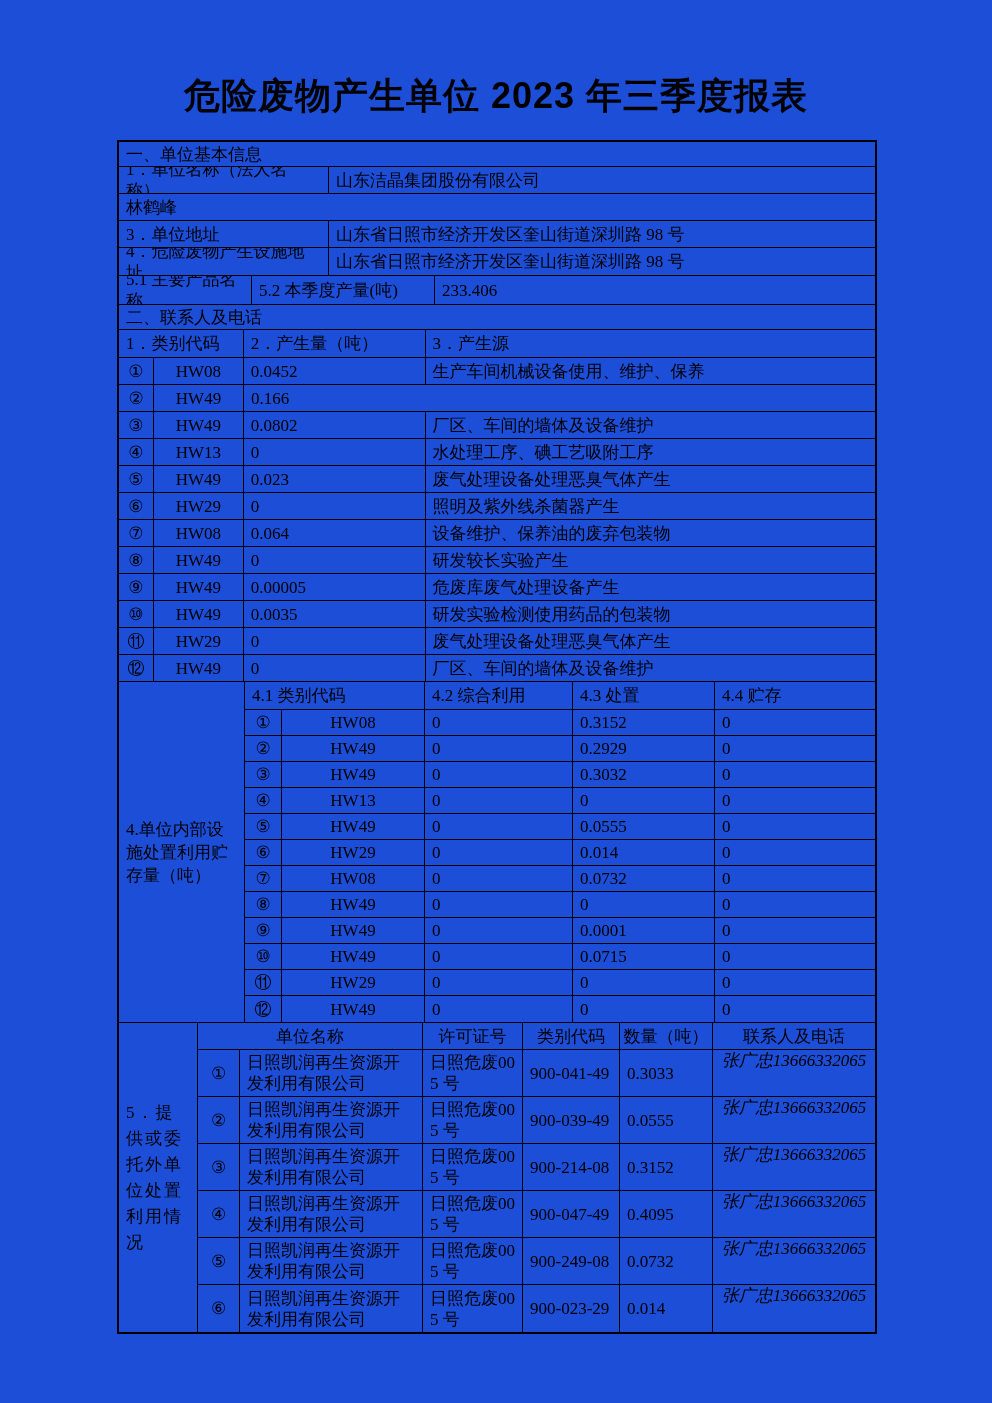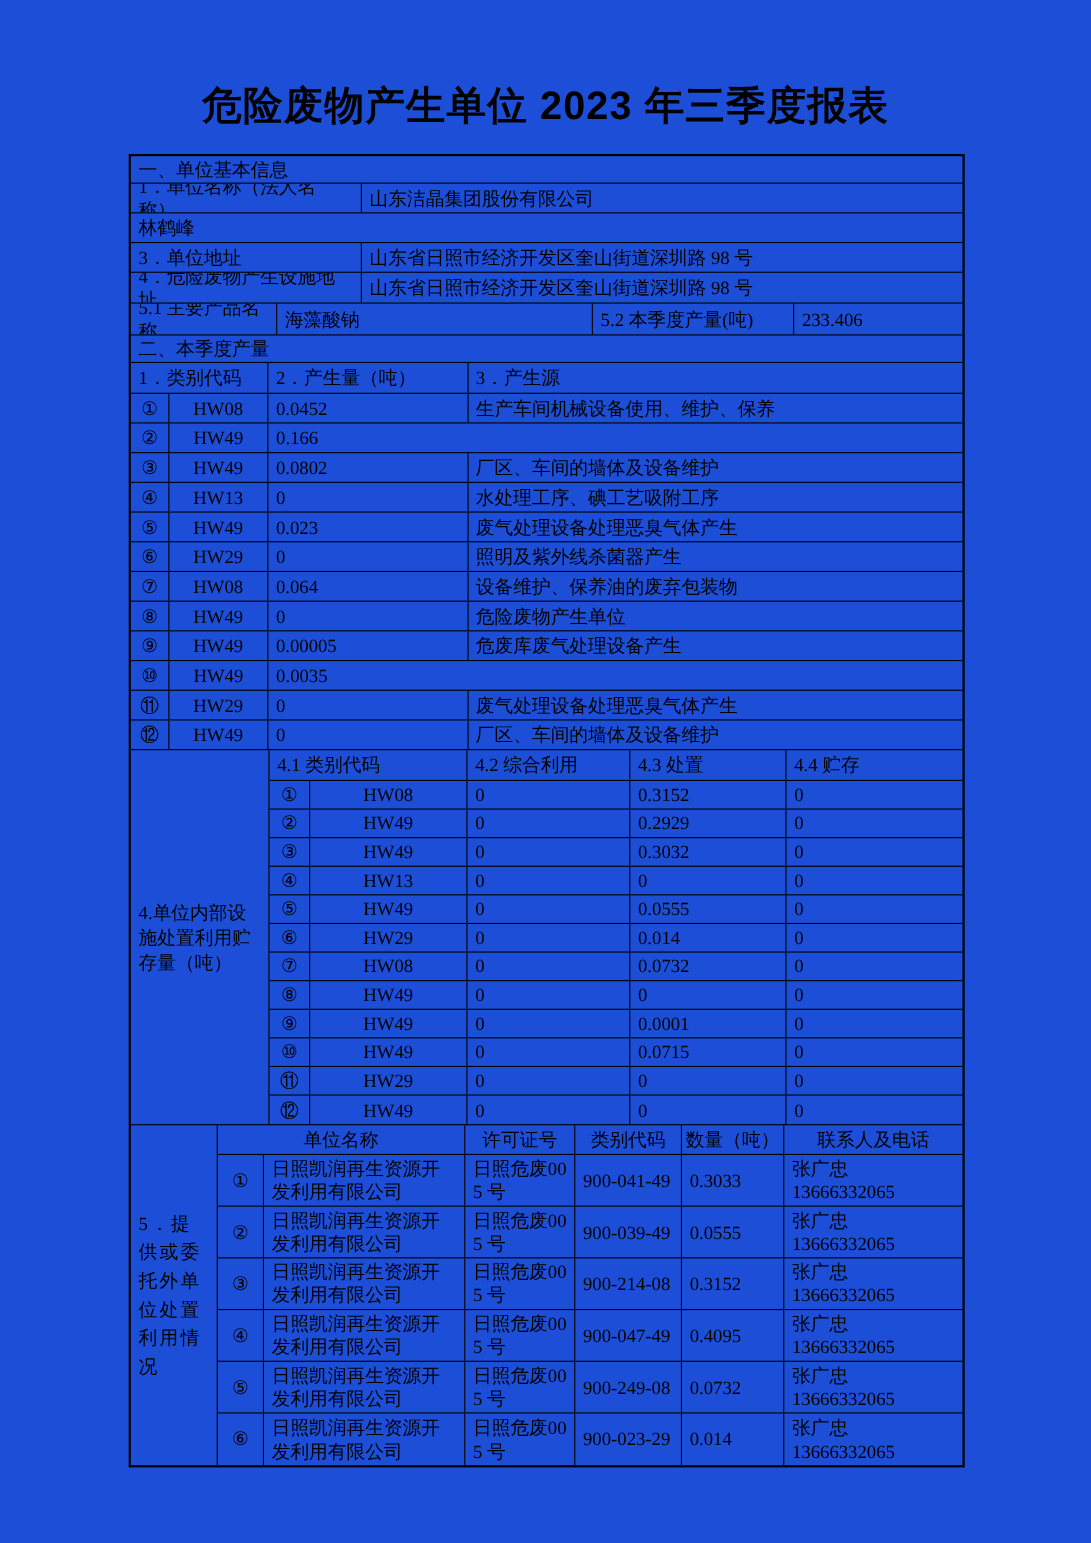--- a/index.html
+++ b/index.html
@@ -44,21 +44,21 @@
   
   .s4lab{width:127px; align-items:center; line-height:23px;}
   .s4body{width:630px}
   .s4h1{width:180px} .s4n{width:37px} .s4c{width:143px}
   .s4u{width:148px} .s4d{width:142px} .s4s{width:160px}
   
   .s5lab{width:80px; line-height:26px; letter-spacing:2px;}
   .s5body{width:677px}
   .s5h1{width:225px} .s5n{width:42px} .s5name{width:183px}
   .s5p{width:100px} .s5code{width:97px} .s5q{width:93px} .s5t{width:162px}
-  .vstack{flex-direction:column; justify-content:center; align-items:flex-start;}
+  .vstack{justify-content:center; align-items:flex-start;font-style:italic;}
 </style>
 </head>
 <body>
 
 <div class="page">
   <div class="doc-title">危险废物产生单位 2023 年三季度报表</div>
 
   <div class="report-table">
 
     <div class="row h25">
@@ -74,27 +74,26 @@
     <div class="row h27">
       <div class="c s1lab">3．单位地址</div>
       <div class="c s1val">山东省日照市经济开发区奎山街道深圳路 98 号</div>
     </div>
     <div class="row h28">
       <div class="c s1lab">4．危险废物产生设施地址</div>
       <div class="c s1val">山东省日照市经济开发区奎山街道深圳路 98 号</div>
     </div>
     <div class="row h29">
       <div class="c pA">5.1 主要产品名称</div>
-      <div class="c pB">海藻酸钠</div>
       <div class="c pC">5.2 本季度产量(吨)</div>
       <div class="c pD">233.406</div>
     </div>
 
     <div class="row h25">
-      <div class="c" style="width:757px">二、本季度产量</div>
+      <div class="c" style="width:757px">二、联系人及电话</div>
     </div>
     <div class="row h28">
       <div class="c s2h1">1．类别代码</div>
       <div class="c s2q">2．产生量（吨）</div>
       <div class="c s2s">3．产生源</div>
     </div>
     <div class="row h27">
       <div class="c s2n ctr">①</div>
       <div class="c s2c ctr">HW08</div>
       <div class="c s2q">0.0452</div>
@@ -132,32 +131,33 @@
     <div class="row h27">
       <div class="c s2n ctr">⑦</div>
       <div class="c s2c ctr">HW08</div>
       <div class="c s2q">0.064</div>
       <div class="c s2s">设备维护、保养油的废弃包装物</div>
     </div>
     <div class="row h27">
       <div class="c s2n ctr">⑧</div>
       <div class="c s2c ctr">HW49</div>
       <div class="c s2q">0</div>
-      <div class="c s2s">危险废物产生单位</div>
+      <div class="c s2s">研发较长实验产生</div>
     </div>
     <div class="row h27">
       <div class="c s2n ctr">⑨</div>
       <div class="c s2c ctr">HW49</div>
       <div class="c s2q">0.00005</div>
       <div class="c s2s">危废库废气处理设备产生</div>
     </div>
     <div class="row h27">
       <div class="c s2n ctr">⑩</div>
       <div class="c s2c ctr">HW49</div>
       <div class="c s2q">0.0035</div>
+      <div class="c s2s">研发实验检测使用药品的包装物</div>
     </div>
     <div class="row h27">
       <div class="c s2n ctr">⑪</div>
       <div class="c s2c ctr">HW29</div>
       <div class="c s2q">0</div>
       <div class="c s2s">废气处理设备处理恶臭气体产生</div>
     </div>
     <div class="row h27">
       <div class="c s2n ctr">⑫</div>
       <div class="c s2c ctr">HW49</div>

